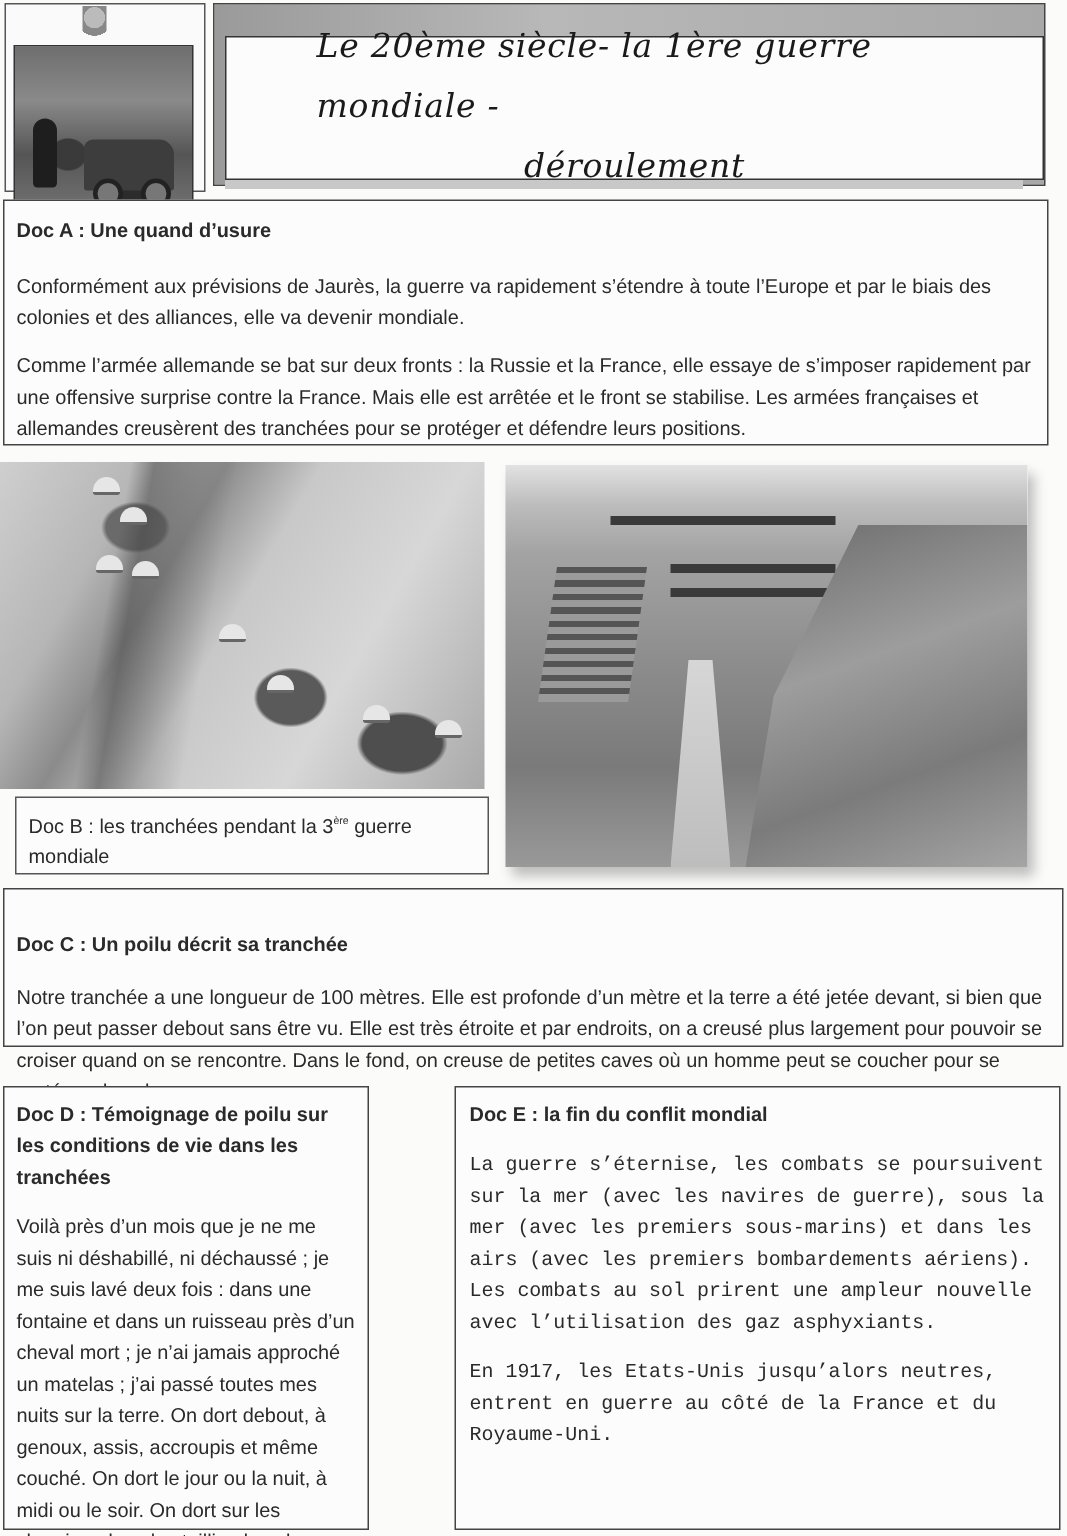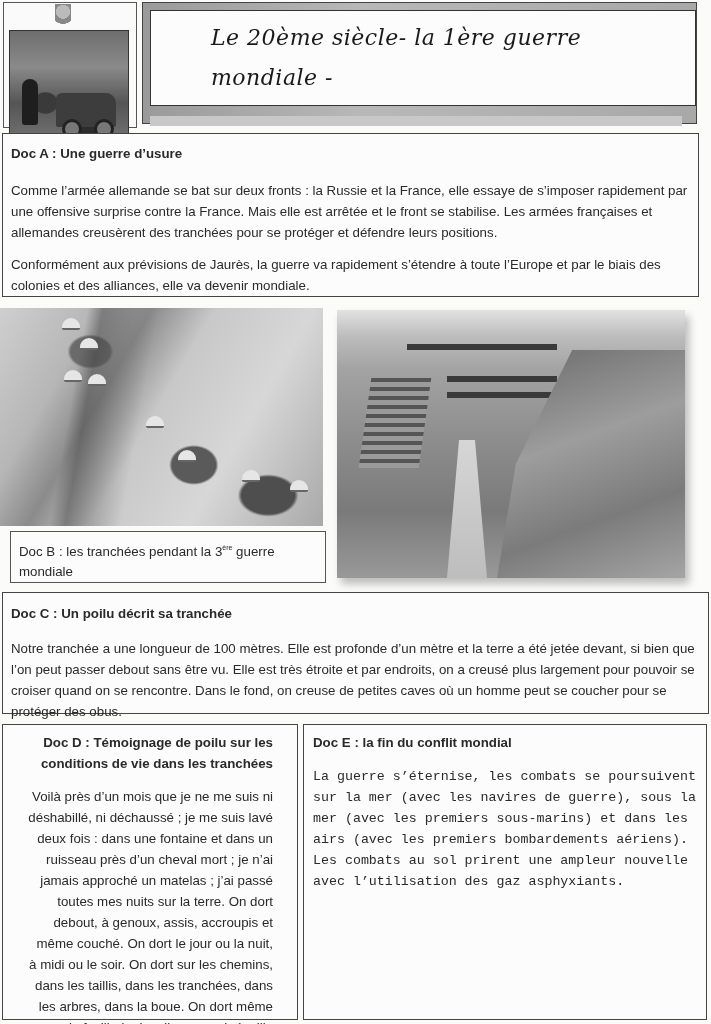--- a/index.html
+++ b/index.html
@@ -21,21 +21,21 @@
       linear-gradient(180deg, #6e6e6e 0%, #8a8a8a 30%, #555 60%, #7a7a7a 100%);
     border:1px solid #333;
   }
   .thumb-photo .car { position:absolute; left:46px; top:62px; width:60px; height:34px; background:#3d3d3d; border-radius:6px 10px 2px 2px; }
   .thumb-photo .wheel { position:absolute; top:88px; width:20px; height:20px; border-radius:50%; border:3px solid #222; background:#777; box-sizing:border-box; }
   .thumb-photo .fig { position:absolute; left:12px; top:48px; width:16px; height:46px; background:#1e1e1e; border-radius:8px 8px 3px 3px; }
   .thumb-pin { left:55px; top:4px; width:16px; height:26px; background:radial-gradient(circle at 50% 30%, #bbb 0 35%, #888 36% 60%, transparent 61%); }
 
   .title-shadow-back { left:142px; top:2px; width:555px; height:122px; background:linear-gradient(90deg,#9a9a9a,#b8b8b8 40%,#a8a8a8); border:1px solid #444; }
   .title-shadow-bottom { left:150px; top:116px; width:532px; height:10px; background:#c8c8c8; }
-  .title-box { left:150px; top:10px; width:546px; height:96px; background:#fcfcfc; border:1px solid #333; display:flex; flex-direction:column; align-items:center; justify-content:center; }
+  .title-box { left:150px; top:24px; width:546px; height:96px; background:#fcfcfc; border:1px solid #333; display:flex; flex-direction:column; align-items:center; justify-content:center; }
   .title-line {
     font-family:"DejaVu Serif", serif; font-style:italic; font-size:22px; color:#1a1a1a;
     letter-spacing:0.5px; line-height:40px;
   }
   .title-line.l1 { margin-left:60px; }
 
   
   .doc-box { border:1.5px solid #444; background:#fcfcfc; padding:8px 8px 6px 8px; font-size:13.3px; line-height:21px; }
   .doc-heading { font-weight:bold; margin:0 0 10px 0; }
   .doc-para { margin:0 0 10px 0; }
@@ -63,24 +63,24 @@
     box-shadow: 4px 6px 8px rgba(0,0,0,.25);
   }
   .photo-right .beam { position:absolute; left:70px; width:150px; height:6px; background:#3a3a3a; }
   .photo-right .stair { position:absolute; left:28px; top:68px; width:60px; height:90px; background:repeating-linear-gradient(180deg, #555 0 4px, #9a9a9a 4px 9px); transform:skewX(-8deg); }
   .photo-right .floor { position:absolute; left:110px; top:130px; width:40px; height:138px; background:linear-gradient(180deg, #d6d6d6, #bdbdbd); clip-path:polygon(30% 0, 70% 0, 100% 100%, 0 100%); }
   .photo-right .bank { position:absolute; left:160px; top:40px; width:188px; height:228px; background:linear-gradient(160deg, #6a6a6a, #9d9d9d 40%, #7b7b7b 70%, #a5a5a5); clip-path:polygon(40% 0, 100% 0, 100% 100%, 0 100%, 10% 50%); }
 
   #docB { left:10px; top:531px; width:316px; height:52px; padding:6px 8px; border:1.5px solid #555; background:#fcfcfc; font-size:13.3px; line-height:20px; }
   #docB sup { font-size:7px; vertical-align:6px; }
 
-  #docC { left:2px; top:592px; width:707px; height:122px; padding-top:10px; }
+  #docC { left:2px; top:592px; width:707px; height:106px; padding-top:26px; }
   #docC .doc-heading { margin-bottom:14px; }
 
-  #docD { left:2px; top:724px; width:296px; height:296px; padding:7px 24px; font-size:13.3px; line-height:21px;text-align:right; }
+  #docD { left:2px; top:724px; width:244px; height:296px; padding:7px 8px; font-size:13.3px; line-height:21px; }
   #docD .doc-heading { line-height:21px; margin-bottom:12px; }
 
   #docE { left:303px; top:724px; width:404px; height:296px; padding:7px 9px; }
   #docE .doc-heading { margin-bottom:13px; }
   #docE .doc-para { margin-bottom:12px;font-family:Liberation Mono, monospace; }
 </style>
 </head>
 <body>
 
 <div class="abs thumb-frame"></div>
@@ -89,26 +89,27 @@
   <div class="fig"></div>
   <div class="car"></div>
   <div class="wheel" style="left:52px"></div>
   <div class="wheel" style="left:84px"></div>
 </div>
 
 <div class="abs title-shadow-back"></div>
 <div class="abs title-shadow-bottom"></div>
 <div class="abs title-box">
   <div class="title-line l1">Le 20ème siècle- la 1ère guerre mondiale -</div>
+  <div class="title-line">déroulement</div>
 </div>
 
 <div class="abs doc-box" id="docA">
-  <p class="doc-heading">Doc A : Une guerre d’usure</p>
+  <p class="doc-heading">Doc A : Une quand d’usure</p>
+  <p class="doc-para">Conformément aux prévisions de Jaurès, la guerre va rapidement s’étendre à toute l’Europe et par le biais des colonies et des alliances, elle va devenir mondiale.</p>
   <p class="doc-para">Comme l’armée allemande se bat sur deux fronts : la Russie et la France, elle essaye de s’imposer rapidement par une offensive surprise contre la France. Mais elle est arrêtée et le front se stabilise. Les armées françaises et allemandes creusèrent des tranchées pour se protéger et défendre leurs positions.</p>
-  <p class="doc-para">Conformément aux prévisions de Jaurès, la guerre va rapidement s’étendre à toute l’Europe et par le biais des colonies et des alliances, elle va devenir mondiale.</p>
 </div>
 
 <div class="abs photo-left">
   <div class="trench-cut"></div>
   <div class="helmet" style="left:62px;top:10px"></div>
   <div class="helmet" style="left:80px;top:30px"></div>
   <div class="helmet" style="left:64px;top:62px"></div>
   <div class="helmet" style="left:88px;top:66px"></div>
   <div class="helmet" style="left:146px;top:108px"></div>
   <div class="helmet" style="left:178px;top:142px"></div>
@@ -133,13 +134,14 @@
 </div>
 
 <div class="abs doc-box" id="docD">
   <p class="doc-heading">Doc D : Témoignage de poilu sur les conditions de vie dans les tranchées</p>
   <p class="doc-para">Voilà près d’un mois que je ne me suis ni déshabillé, ni déchaussé ; je me suis lavé deux fois : dans une fontaine et dans un ruisseau près d’un cheval mort ; je n’ai jamais approché un matelas ; j’ai passé toutes mes nuits sur la terre. On dort debout, à genoux, assis, accroupis et même couché. On dort le jour ou la nuit, à midi ou le soir. On dort sur les chemins, dans les taillis, dans les tranchées, dans les arbres, dans la boue. On dort même sous la fusillade. Le silence seul réveille</p>
 </div>
 
 <div class="abs doc-box" id="docE">
   <p class="doc-heading">Doc E : la fin du conflit mondial</p>
   <p class="doc-para">La guerre s’éternise, les combats se poursuivent sur la mer (avec les navires de guerre), sous la mer (avec les premiers sous-marins) et dans les airs (avec les premiers bombardements aériens). Les combats au sol prirent une ampleur nouvelle avec l’utilisation des gaz asphyxiants.</p>
+  <p class="doc-para">En 1917, les Etats-Unis jusqu’alors neutres, entrent en guerre au côté de la France et du Royaume-Uni.</p>
 </div>
 
 </body></html>

